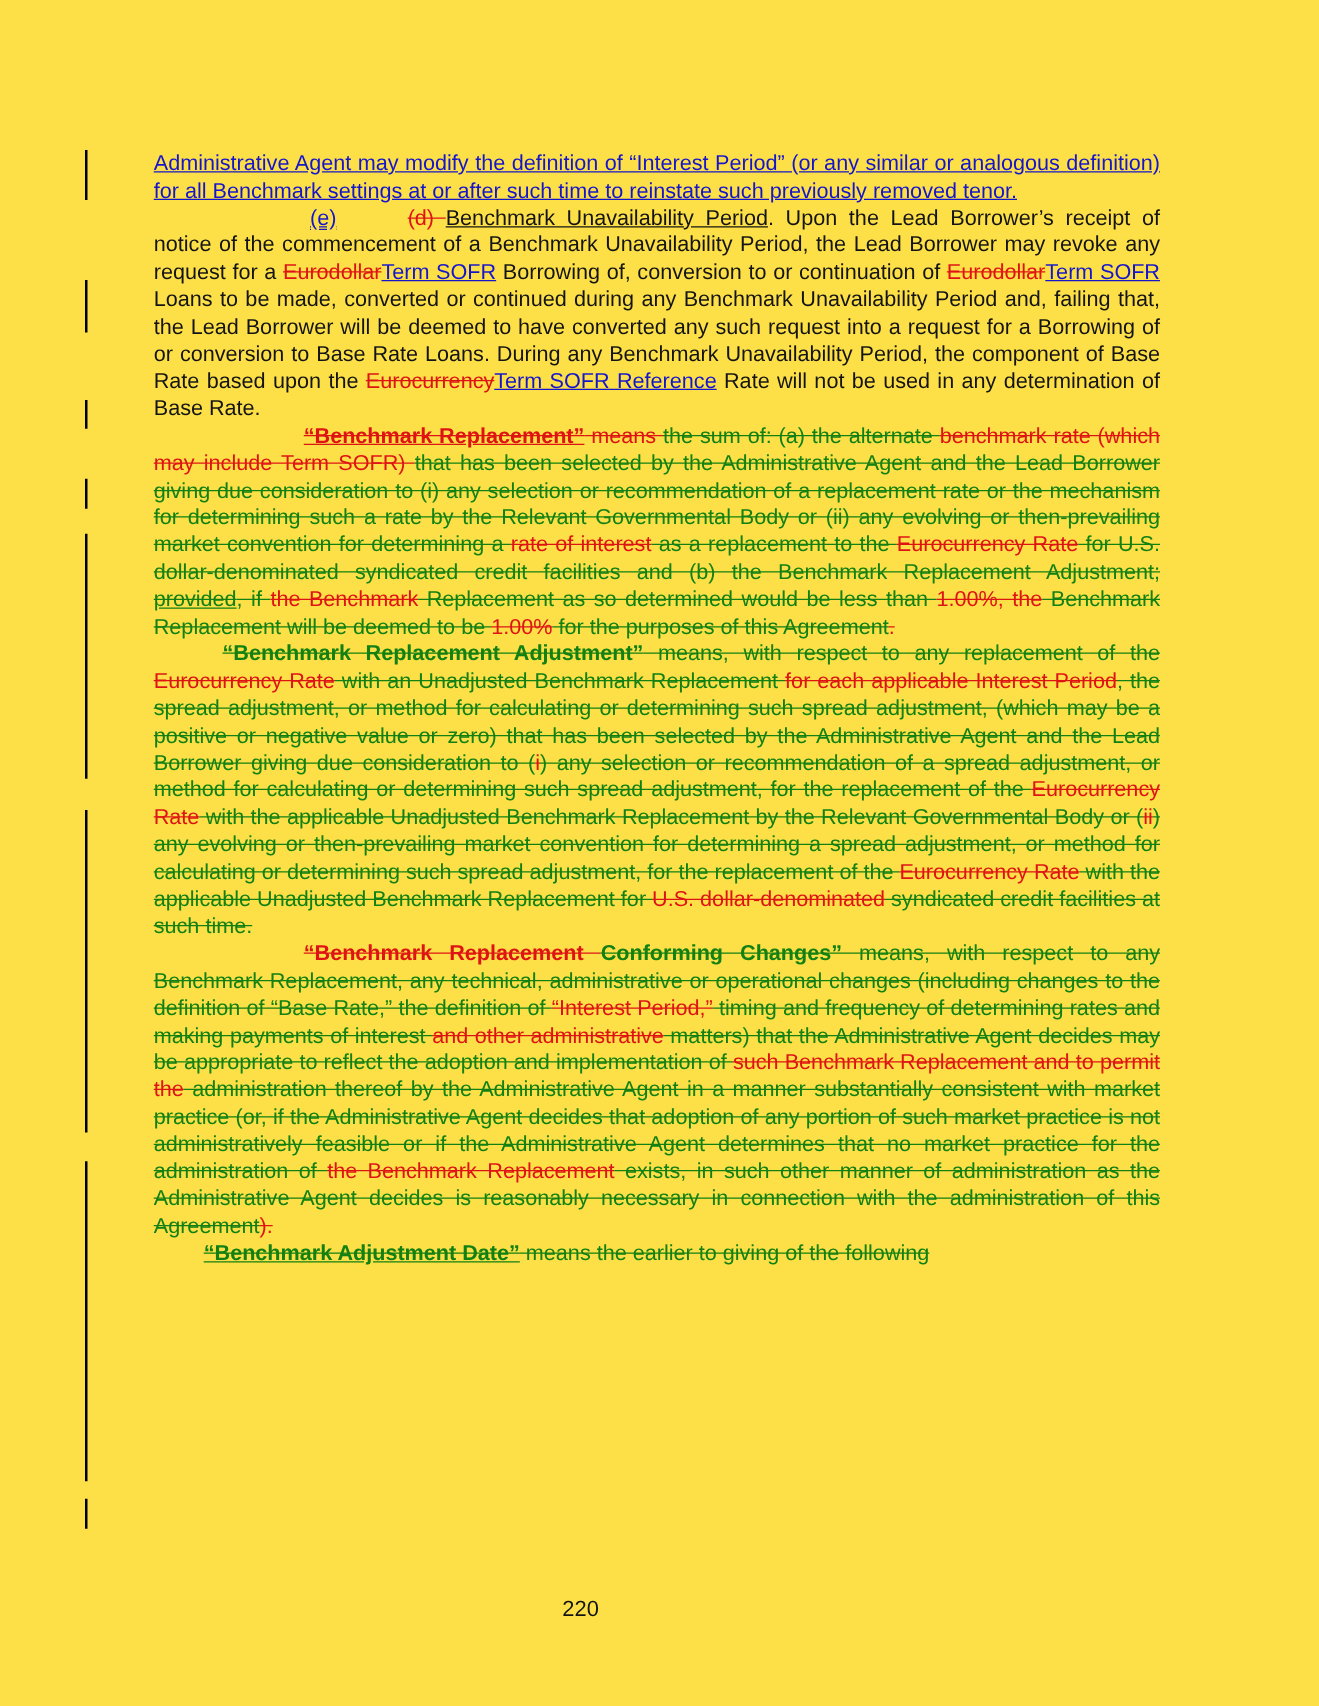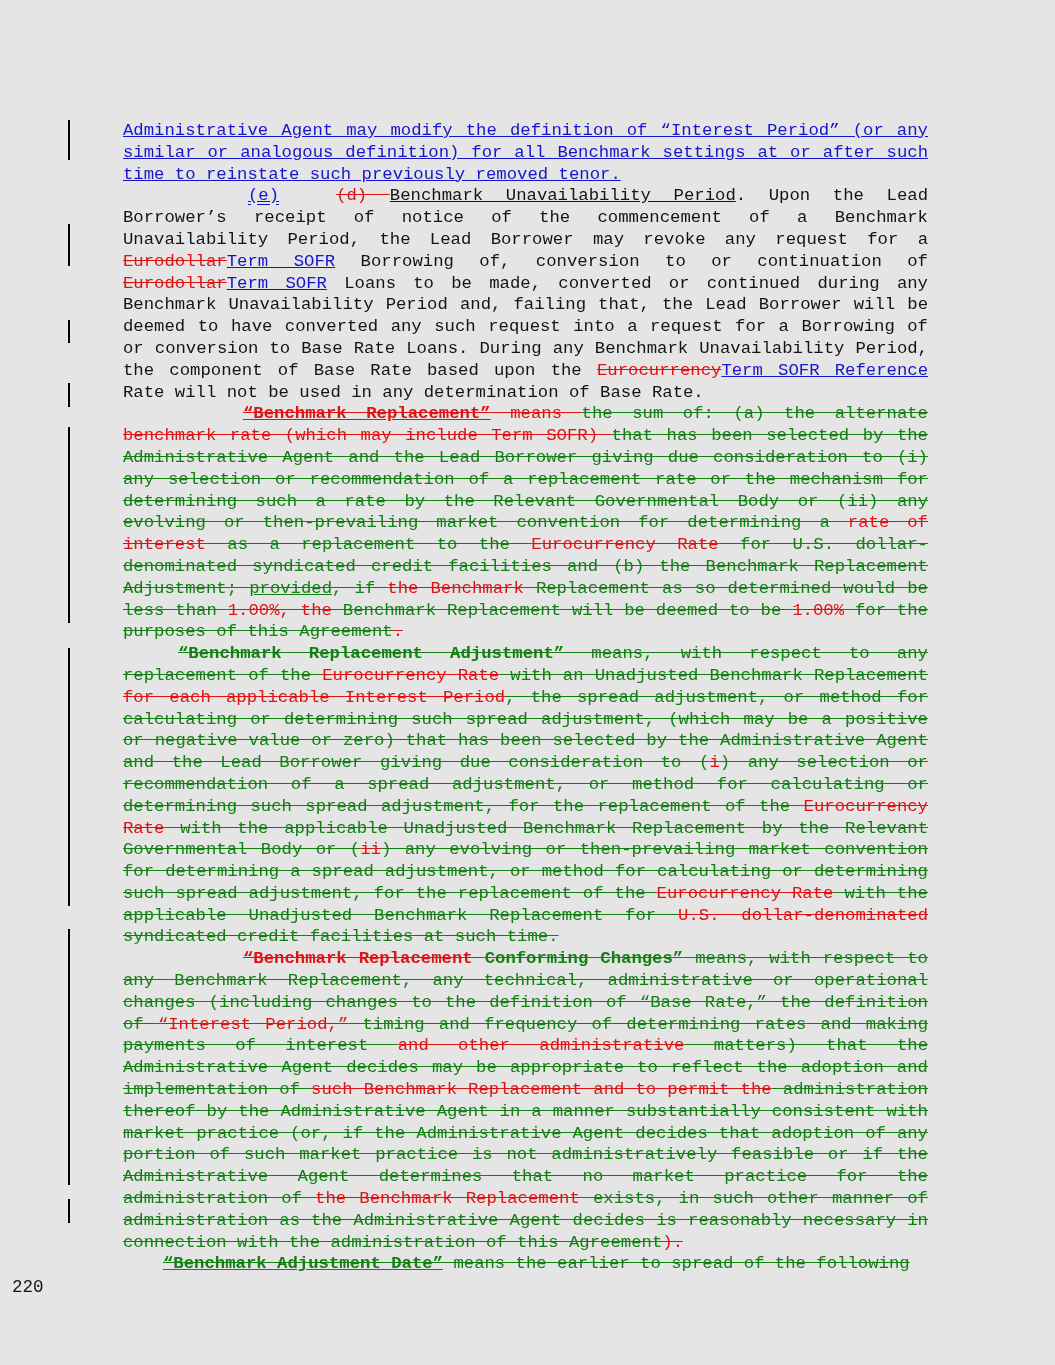--- a/index.html
+++ b/index.html
@@ -1,21 +1,21 @@
 <!DOCTYPE html>
 <html style="--ins-blue: #1515cc; --del-red: #de1414; --del-green: #128012; --body-black: #141414;"><head>
 <meta charset="utf-8">
 <style>
   html,body{margin:0;padding:0;background:#ffffff;}
   .page{
     position:relative;
     width:1055px;height:1365px;
-    background:#e5e5e5;
+    background:#fde047;
     overflow:hidden;
-    font-family:Liberation Mono, monospace;
+    font-family:Liberation Sans, sans-serif;
   }
   .content{position:absolute;left:123px;top:120px;width:805px;}
   p.para{
     margin:0;
     text-align:justify;
     font-size:17.3px;
     line-height:21.8px;
     color:#141414;
   }
   
@@ -48,22 +48,22 @@
   .cb1{top:120px;height:40px;}
   .cb2{top:224px;height:42px;}
   .cb3{top:320px;height:23px;}
   .cb4{top:383px;height:24px;}
   .cb5{top:427px;height:196px;}
   .cb6{top:648px;height:258px;}
   .cb7{top:929px;height:256px;}
   .cb8{top:1199px;height:24px;}
 
   .pagenum{
-    position:absolute;top:1277px;left:12px;width:929px;
-    font-size:17.5px;color:var(--body-black);
+    position:absolute;top:1277px;left:0;width:929px;
+    text-align:center;font-size:17.5px;color:var(--body-black);
   }
 </style>
 </head>
 <body>
 
 <div class="page">
 
   <div class="cb cb1"></div>
   <div class="cb cb2"></div>
   <div class="cb cb3"></div>
@@ -72,18 +72,18 @@
   <div class="cb cb6"></div>
   <div class="cb cb7"></div>
   <div class="cb cb8"></div>
 
   <div class="content">
     <p class="para p-insert"><span class="s-b">Administrative Agent may modify the definition of “Interest Period” (or any similar or analogous definition) for all Benchmark settings at or after such time to reinstate such previously removed tenor.</span></p>
     <p class="para p-unavail"><span class="s-b2">(e)</span><span class="s-tab"></span><span class="s-r">(d)&nbsp;</span><span class="s-ku">Benchmark Unavailability Period</span><span class="s-k">. Upon the Lead Borrower’s receipt of notice of the commencement of a Benchmark Unavailability Period, the Lead Borrower may revoke any request for a </span><span class="s-r">Eurodollar</span><span class="s-b">Term SOFR</span><span class="s-k"> Borrowing of, conversion to or continuation of </span><span class="s-r">Eurodollar</span><span class="s-b">Term SOFR</span><span class="s-k"> Loans to be made, converted or continued during any Benchmark Unavailability Period and, failing that, the Lead Borrower will be deemed to have converted any such request into a request for a Borrowing of or conversion to Base Rate Loans. During any Benchmark Unavailability Period, the component of Base Rate based upon the </span><span class="s-r">Eurocurrency</span><span class="s-b">Term SOFR Reference</span><span class="s-k"> Rate will not be used in any determination of Base Rate.</span></p>
     <p class="para p-def p-def1"><span class="s-rbu">“Benchmark Replacement”</span><span class="s-r"> means </span><span class="s-g">the sum of: (a) the alternate </span><span class="s-r">benchmark rate (which may include Term SOFR) </span><span class="s-g">that has been selected by the Administrative Agent and the Lead Borrower giving due consideration to (i) any selection or recommendation of a replacement rate or the mechanism for determining such a rate by the Relevant Governmental Body or (ii) any evolving or then-prevailing market convention for determining a </span><span class="s-r">rate of interest</span><span class="s-g"> as a replacement to the </span><span class="s-r">Eurocurrency Rate</span><span class="s-g"> for U.S. dollar-denominated syndicated credit facilities and (b) the Benchmark Replacement Adjustment; </span><span class="s-gu">provided</span><span class="s-g">, if </span><span class="s-r">the Benchmark</span><span class="s-g"> Replacement as so determined would be less than </span><span class="s-r">1.00%, the</span><span class="s-g"> Benchmark Replacement will be deemed to be </span><span class="s-r">1.00%</span><span class="s-g"> for the purposes of this Agreement</span><span class="s-r">.</span></p>
     <p class="para p-def p-def2"><span class="s-gb">“Benchmark Replacement Adjustment”</span><span class="s-g"> means, with respect to any replacement of the </span><span class="s-r">Eurocurrency Rate</span><span class="s-g"> with an Unadjusted Benchmark Replacement </span><span class="s-r">for each applicable Interest Period</span><span class="s-g">, the spread adjustment, or method for calculating or determining such spread adjustment, (which may be a positive or negative value or zero) that has been selected by the Administrative Agent and the Lead Borrower giving due consideration to (</span><span class="s-r">i</span><span class="s-g">) any selection or recommendation of a spread adjustment, or method for calculating or determining such spread adjustment, for the replacement of the </span><span class="s-r">Eurocurrency Rate</span><span class="s-g"> with the applicable Unadjusted Benchmark Replacement by the Relevant Governmental Body or (</span><span class="s-r">ii</span><span class="s-g">) any evolving or then-prevailing market convention for determining a spread adjustment, or method for calculating or determining such spread adjustment, for the replacement of the </span><span class="s-r">Eurocurrency Rate</span><span class="s-g"> with the applicable Unadjusted Benchmark Replacement for </span><span class="s-r">U.S. dollar-denominated</span><span class="s-g"> syndicated credit facilities at such time.</span></p>
     <p class="para p-def p-def3"><span class="s-rb">“Benchmark Replacement </span><span class="s-gb">Conforming Changes”</span><span class="s-g"> means, with respect to any Benchmark Replacement, any technical, administrative or operational changes (including changes to the definition of “Base Rate,” the definition of </span><span class="s-r">“Interest Period,”</span><span class="s-g"> timing and frequency of determining rates and making payments of interest </span><span class="s-r">and other administrative</span><span class="s-g"> matters) that the Administrative Agent decides may be appropriate to reflect the adoption and implementation of </span><span class="s-r">such Benchmark Replacement and to permit the</span><span class="s-g"> administration thereof by the Administrative Agent in a manner substantially consistent with market practice (or, if the Administrative Agent decides that adoption of any portion of such market practice is not administratively feasible or if the Administrative Agent determines that no market practice for the administration of </span><span class="s-r">the Benchmark Replacement</span><span class="s-g"> exists, in such other manner of administration as the Administrative Agent decides is reasonably necessary in connection with the administration of this Agreement</span><span class="s-r">).</span></p>
-    <p class="para p-def p-def4"><span class="s-gbu">“Benchmark Adjustment Date”</span><span class="s-g"> means the earlier to spread of the following</span></p>
+    <p class="para p-def p-def4"><span class="s-gbu">“Benchmark Adjustment Date”</span><span class="s-g"> means the earlier to giving of the following</span></p>
   </div>
 
   <div class="pagenum">220</div>
 
 </div>
 
 </body></html>

